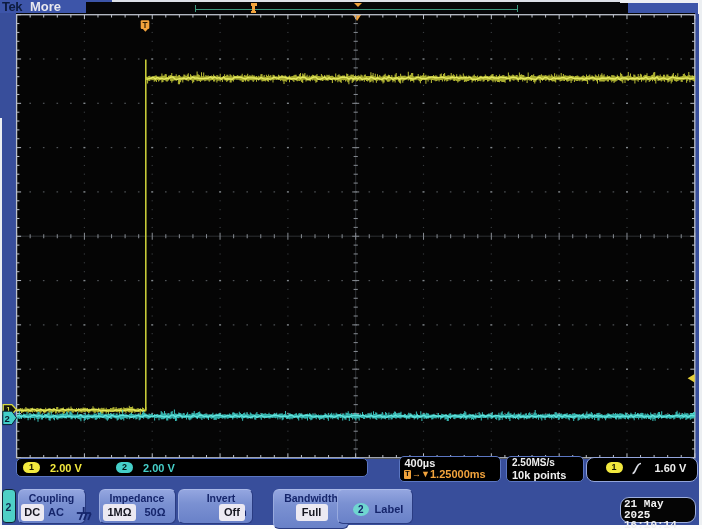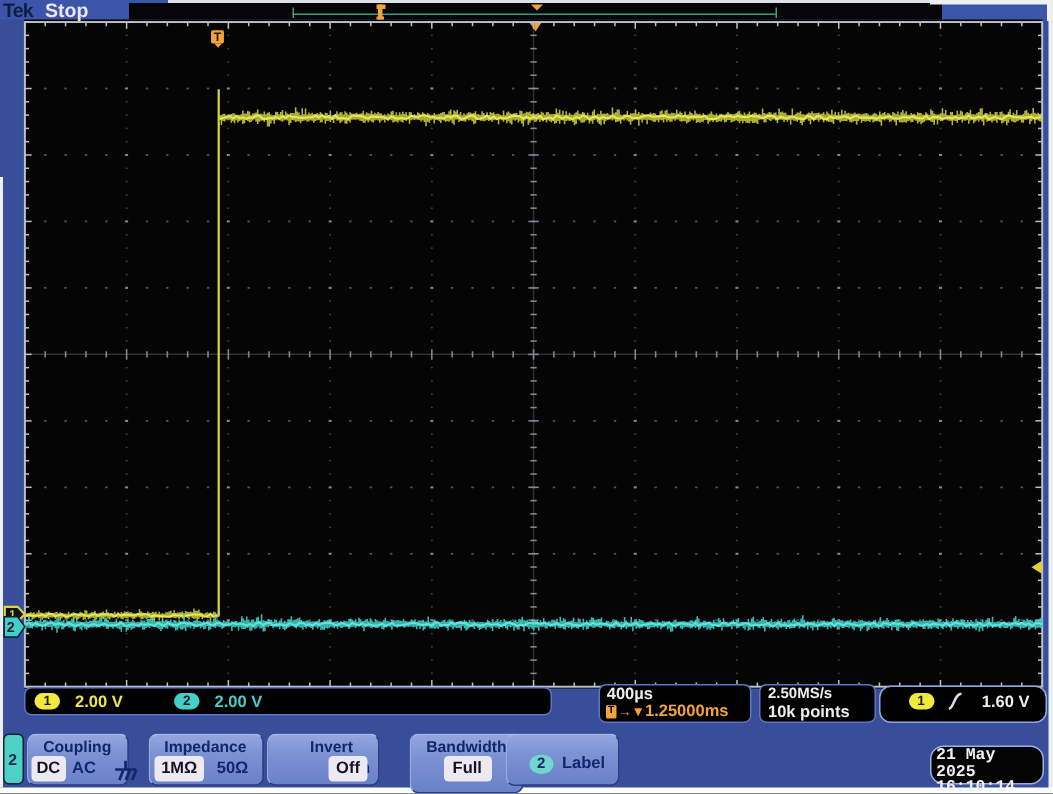--- a/index.html
+++ b/index.html
@@ -9,21 +9,21 @@
 </style></head>
 <body>
 <div id="scope">
 
   <div class="abs" style="left:0; top:0; width:702px; height:12.5px; background:#3d55a9;"></div>
 
   <div class="abs" style="left:16px; top:12.5px; width:679px; height:446px; background:#050505;"></div>
 
   <div class="abs" style="left:86px; top:2px; width:542px; height:10.5px; background:#060608;"></div>
   <div class="abs bold" style="left:2px; top:-1px; font-size:13px; color:#0e1c40; letter-spacing:-0.5px;">Tek</div>
-  <div class="abs bold" style="left:30px; top:-1px; font-size:13px; color:#e8e8ee;">Stop</div>
+  <div class="abs bold" style="left:30px; top:-1px; font-size:13px; color:#e8e8ee;">More</div>
 
   <div class="abs" style="left:194.5px; top:8.6px; width:323px; height:1.7px; background:#3f9b80;"></div>
   <div class="abs" style="left:194.5px; top:5px; width:1.7px; height:7px; background:#3f9b80;"></div>
   <div class="abs" style="left:516.5px; top:5px; width:1.7px; height:7px; background:#3f9b80;"></div>
 
   <div class="abs" style="left:250.5px; top:3px; width:6.5px; height:2.6px; background:#f2a33c;"></div>
   <div class="abs" style="left:252.4px; top:3px; width:2.6px; height:9.5px; background:#f2a33c;"></div>
   <div class="abs" style="left:251.4px; top:11px; width:4.6px; height:2.4px; background:#f2a33c;"></div>
 
   <div class="abs" style="left:354px; top:3.2px; width:0; height:0; border-left:4px solid transparent; border-right:4px solid transparent; border-top:4.5px solid #f2a33c;"></div>

